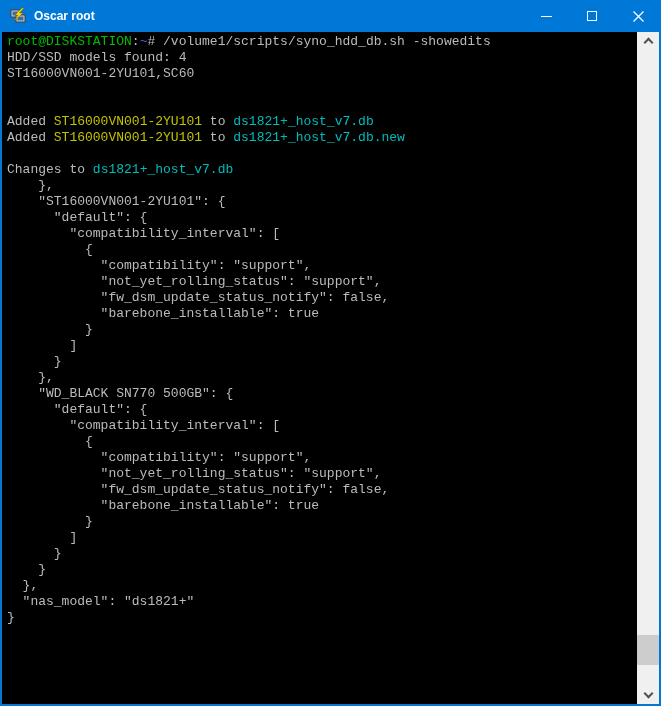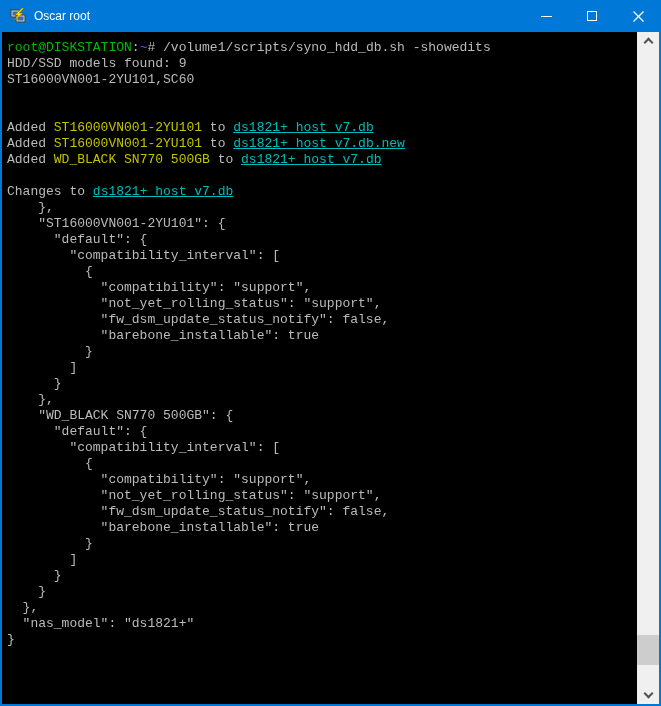--- a/index.html
+++ b/index.html
@@ -11,52 +11,53 @@
     background: var(--titlebar_bg);
     display: flex; flex-direction: column;
   }
 
   
   .titlebar {
     height: 32px; flex: 0 0 32px;
     display: flex; align-items: center;
     color: var(--titlebar_fg);
     user-select: none;
+    font-weight: bold;
   }
   .app-icon { margin: 0 8px 0 10px; display: flex; align-items: center; }
   .title-text { font-size: 12px; flex: 1; white-space: nowrap; }
   .caption-buttons { display: flex; height: 100%; }
   .caption-btn {
     width: 46px; height: 100%;
     display: flex; align-items: center; justify-content: center;
   }
   .min-glyph { width: 11px; height: 1px; background: #ffffff; display: block; }
   .max-glyph { width: 10px; height: 10px; border: 1px solid #ffffff; display: block; }
 
   
   .win-body { flex: 1; display: flex; padding: 0 2px 2px 2px; min-height: 0; }
 
   .screen {
     flex: 1; min-width: 0;
     background: var(--terminal_bg);
     overflow: hidden;
-    padding: 8px 0 0 5px;
+    padding: 2px 0 0 5px;
   }
   .term-line {
     font-family: "Liberation Mono", "DejaVu Sans Mono", monospace;
     font-size: 13px;
     height: 16px; line-height: 16px;
     white-space: pre;
     color: var(--terminal_fg);
   }
   .c-fg     { color: var(--terminal_fg); }
   .c-green  { color: var(--green); }
   .c-blue   { color: var(--blue); }
   .c-yellow { color: var(--yellow); margin-top: 12px; }
-  .c-cyan   { color: var(--cyan); text-decoration: underline; }
+  .c-cyan   { color: var(--cyan); }
 
   
   .scrollbar {
     flex: 0 0 22px; width: 22px;
     background: var(--scroll_track);
     position: relative;
   }
   .sb-btn {
     position: absolute; left: 0;
     width: 22px; height: 17px;
@@ -108,27 +109,26 @@
           </svg>
         </span>
       </div>
     </div>
   </div>
 
   <div class="win-body">
     <div class="screen">
       <div>
           <div class="term-line"><span class="c-green">root@DISKSTATION</span><span class="c-fg">:</span><span class="c-blue">~</span><span class="c-fg"># /volume1/scripts/syno_hdd_db.sh -showedits</span></div>
-          <div class="term-line"><span class="c-fg">HDD/SSD models found: 9</span></div>
+          <div class="term-line"><span class="c-fg">HDD/SSD models found: 4</span></div>
           <div class="term-line"><span class="c-fg">ST16000VN001-2YU101,SC60</span></div>
           <div class="term-line"></div>
           <div class="term-line"></div>
           <div class="term-line"><span class="c-fg">Added </span><span class="c-yellow">ST16000VN001-2YU101</span><span class="c-fg"> to </span><span class="c-cyan">ds1821+_host_v7.db</span></div>
           <div class="term-line"><span class="c-fg">Added </span><span class="c-yellow">ST16000VN001-2YU101</span><span class="c-fg"> to </span><span class="c-cyan">ds1821+_host_v7.db.new</span></div>
-          <div class="term-line"><span class="c-fg">Added </span><span class="c-yellow">WD_BLACK SN770 500GB</span><span class="c-fg"> to </span><span class="c-cyan">ds1821+_host_v7.db</span></div>
           <div class="term-line"></div>
           <div class="term-line"><span class="c-fg">Changes to </span><span class="c-cyan">ds1821+_host_v7.db</span></div>
           <div class="term-line"><span class="c-fg">    },</span></div>
           <div class="term-line"><span class="c-fg">    "ST16000VN001-2YU101": {</span></div>
           <div class="term-line"><span class="c-fg">      "default": {</span></div>
           <div class="term-line"><span class="c-fg">        "compatibility_interval": [</span></div>
           <div class="term-line"><span class="c-fg">          {</span></div>
           <div class="term-line"><span class="c-fg">            "compatibility": "support",</span></div>
           <div class="term-line"><span class="c-fg">            "not_yet_rolling_status": "support",</span></div>
           <div class="term-line"><span class="c-fg">            "fw_dsm_update_status_notify": false,</span></div>

